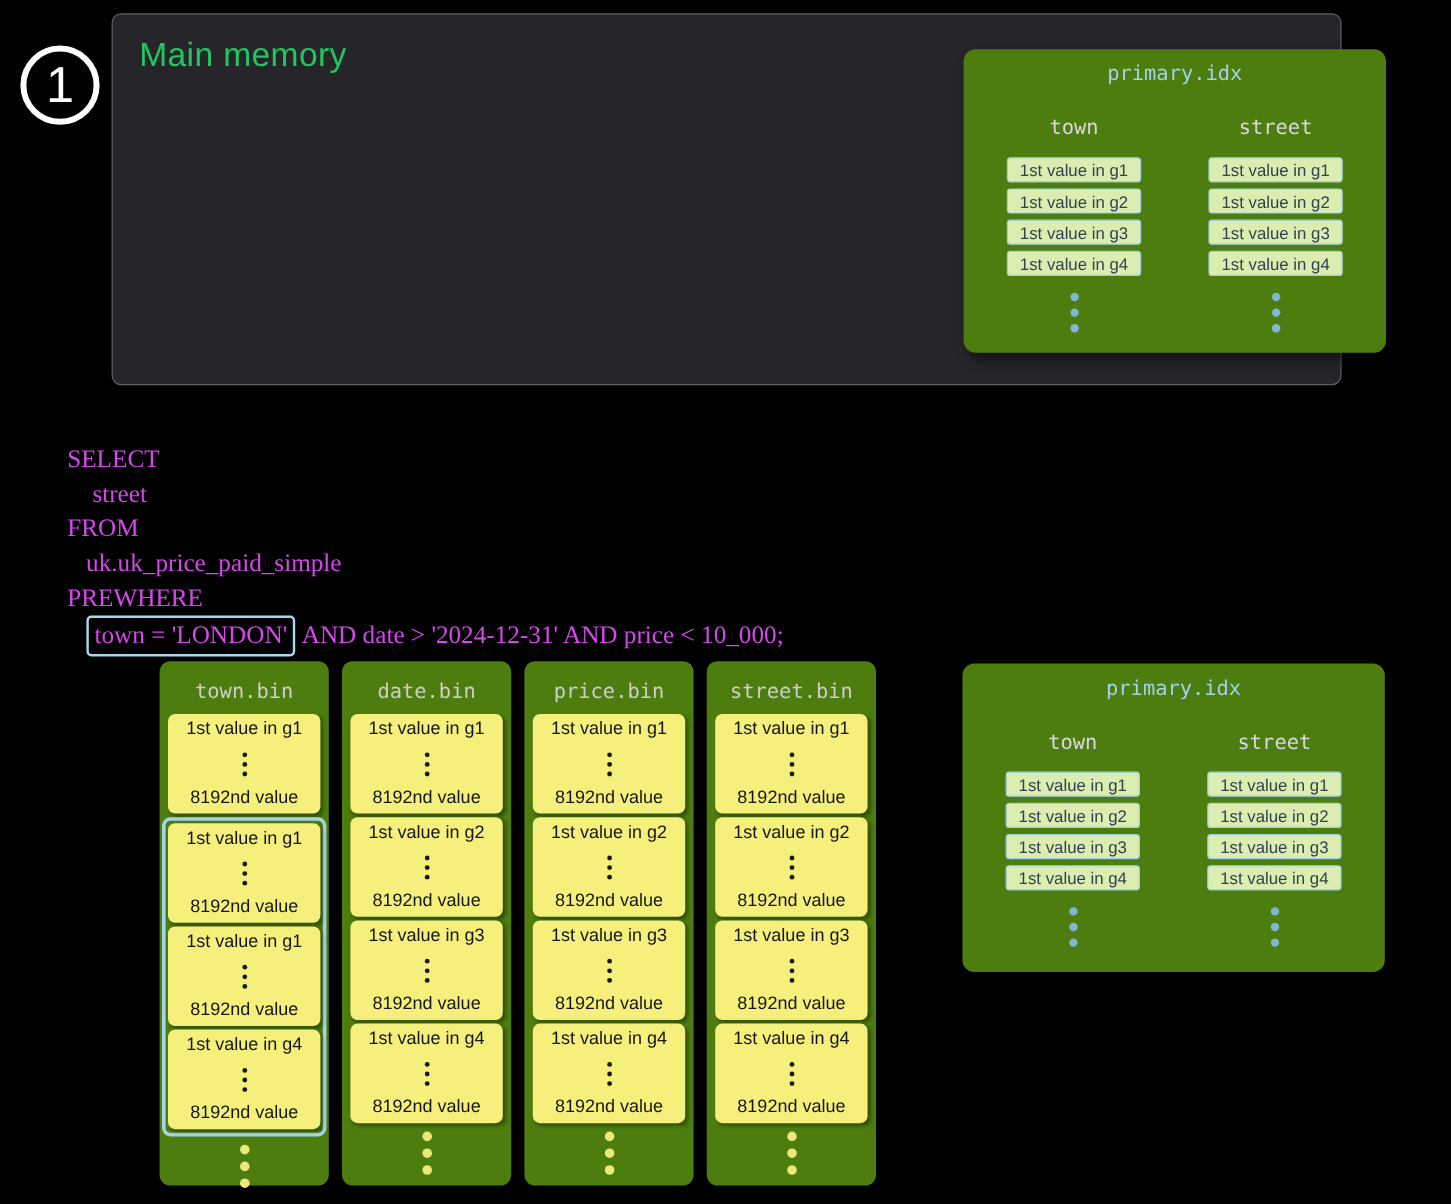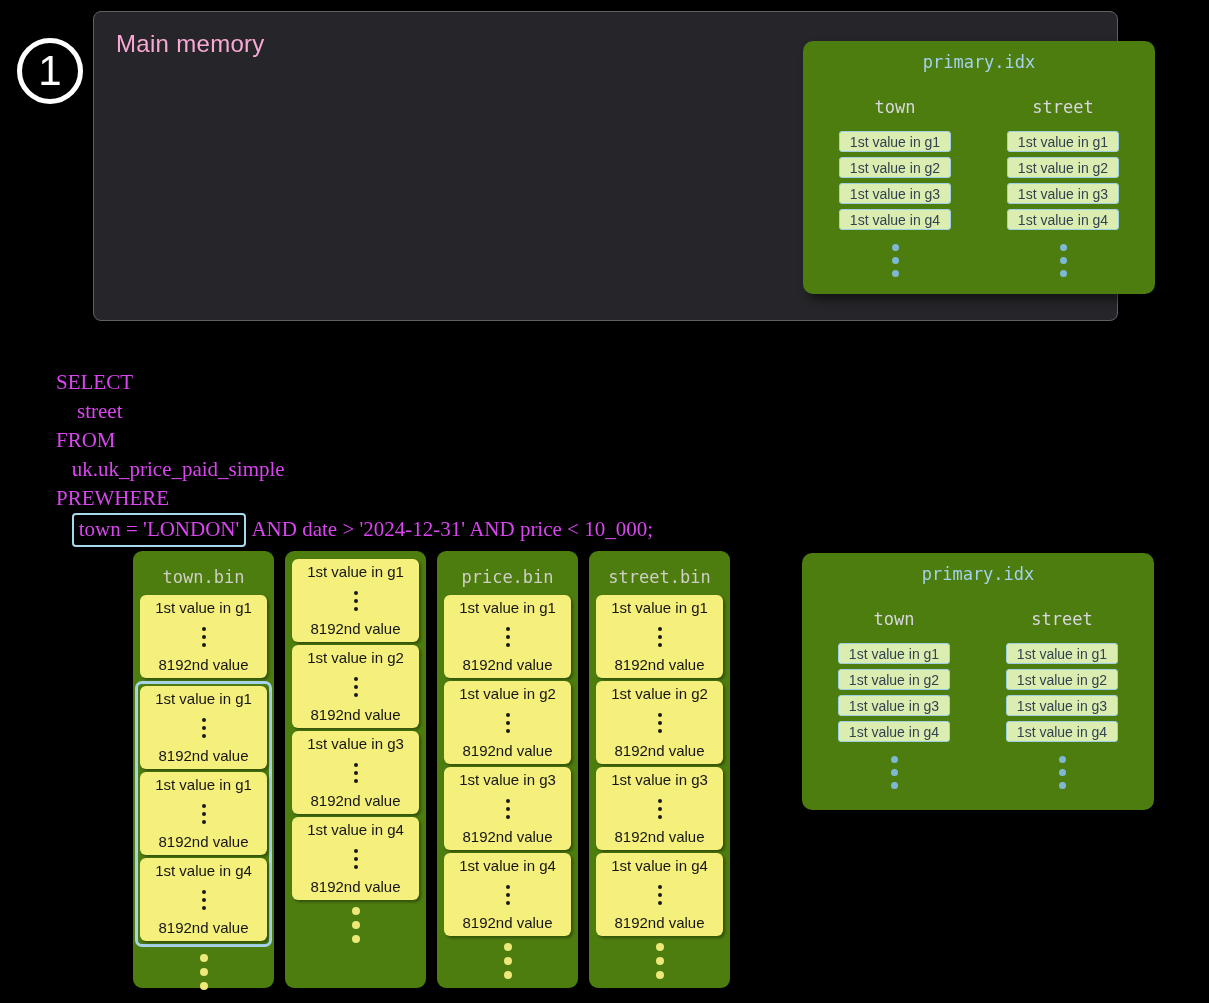--- a/index.html
+++ b/index.html
@@ -7,21 +7,21 @@
         font-family:"Liberation Sans","DejaVu Sans",sans-serif;}
 
   
   .step-badge{position:absolute;left:17px;top:38px;width:56px;height:56px;border:5px solid #fff;
     border-radius:50%;display:flex;align-items:center;justify-content:center;color:#fff;
     font-size:42px;font-weight:300;line-height:1;}
 
   
   .mm-box{position:absolute;left:93px;top:11px;width:1025px;height:310px;background:#26262a;
     border:1px solid #5f5f66;border-radius:8px;box-sizing:border-box;}
-  .mm-label{position:absolute;left:22px;top:18px;font-size:24px;color:#f9a8d4;letter-spacing:.3px;}
+  .mm-label{position:absolute;left:22px;top:18px;font-size:28px;color:#22c55e;letter-spacing:.3px;}
 
   
   .pidx{position:absolute;width:352px;height:253px;background:#4d7c0f;border-radius:10px;
     box-shadow:5px 6px 10px rgba(0,0,0,.5);margin-left:40px;}
   #pidx-top{left:669px;top:29px;}
   #pidx-bottom{left:762px;top:553px;height:257px;}
   .ptitle{padding-top:11px;text-align:center;font-family:"DejaVu Sans Mono","Liberation Mono",monospace;
     font-size:17px;line-height:20px;color:#a3d2ea;}
   .cols{display:flex;justify-content:center;gap:56px;margin-top:25px;}
   .col{width:112px;display:flex;flex-direction:column;align-items:center;}
@@ -154,20 +154,21 @@
             </div>
           </div>
         </div>
         <div class="vdots yellow">
           <div class="dot"></div>
           <div class="dot"></div>
           <div class="dot"></div>
         </div>
       </div>
       <div class="bin">
+        <div class="btitle">date.bin</div>
         <div class="blocks">
           <div class="block">
             <div class="bl-top">1st value in g1</div>
             <div class="vdots dark">
               <div class="dot"></div>
               <div class="dot"></div>
               <div class="dot"></div>
             </div>
             <div class="bl-bot">8192nd value</div>
           </div>

